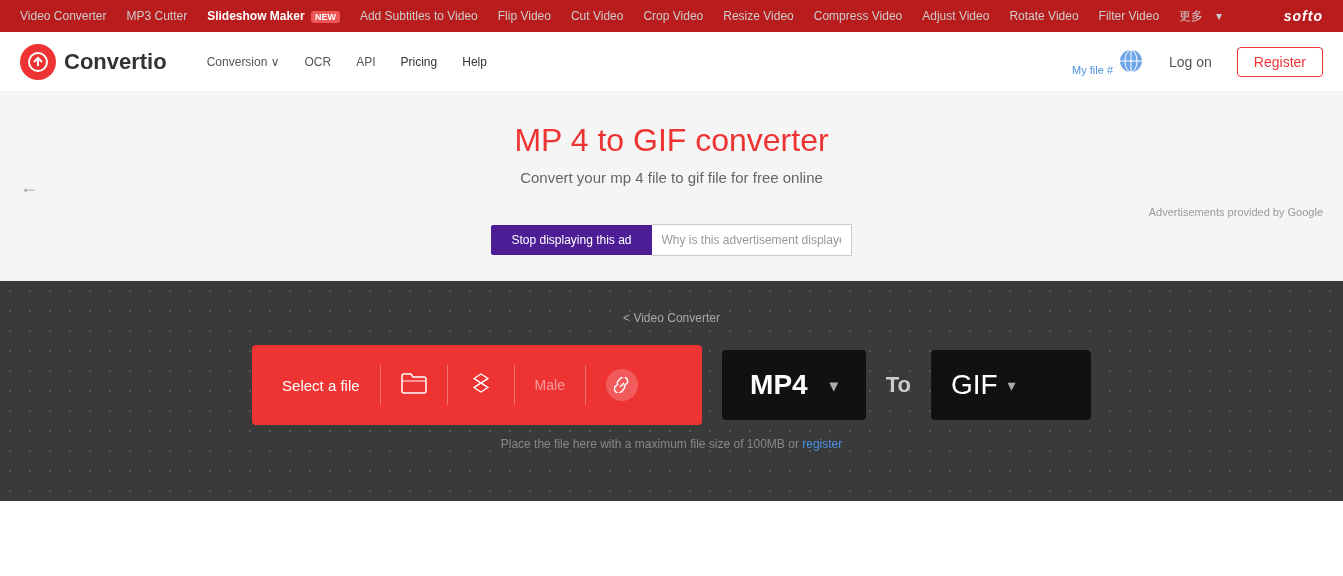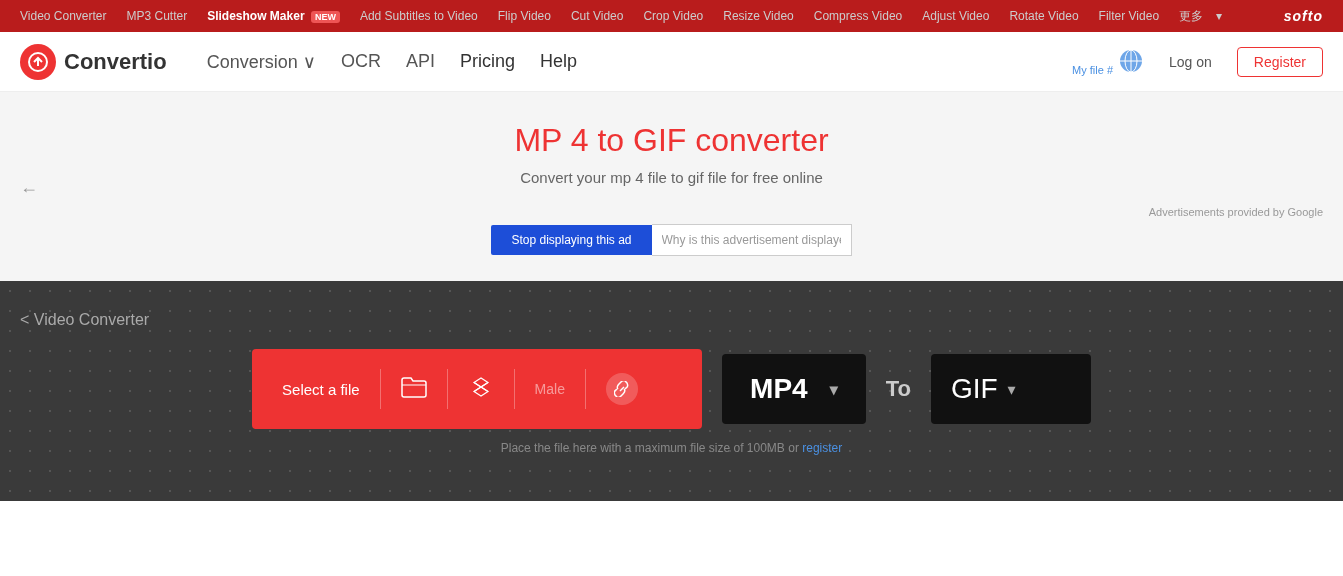--- a/index.html
+++ b/index.html
@@ -82,21 +82,21 @@
     }
     .header-nav {
       display: flex;
       align-items: center;
       gap: 5px;
       flex: 1;
     }
     .header-nav a {
       text-decoration: none;
       color: #555;
-      font-size: 18px;
+      font-size: 12px;
       padding: 5px 10px;
     }
     .header-nav a.pricing { color: #333; }
     .header-nav a.help { color: #333; }
     .header-right {
       display: flex;
       align-items: center;
       gap: 15px;
     }
     .my-file {
@@ -153,21 +153,21 @@
       margin-bottom: 5px;
       position: relative;
     }
     .ad-label {
       font-size: 11px;
       color: #999;
       text-align: right;
       margin-bottom: 6px;
     }
     .ad-stop-btn {
-      background: #1d4ed8;
+      background: #4c1d95;
       color: #fff;
       border: none;
       padding: 8px 20px;
       font-size: 12px;
       cursor: pointer;
       border-radius: 2px 0 0 2px;
     }
     .ad-why-input {
       border: 1px solid #ccc;
       padding: 8px 10px;
@@ -191,23 +191,23 @@
 
     
     .converter-section {
       background: #3a3a3a;
       background-image: radial-gradient(circle, #555 1px, transparent 1px);
       background-size: 20px 20px;
       padding: 30px 20px;
       min-height: 220px;
     }
     .converter-label {
-      text-align: left;
+      text-align: center;
       color: #aaa;
-      font-size: 16px;
+      font-size: 12px;
       margin-bottom: 20px;
     }
     .converter-label span { cursor: pointer; }
 
     .converter-row {
       display: flex;
       align-items: center;
       justify-content: center;
       gap: 20px;
     }

